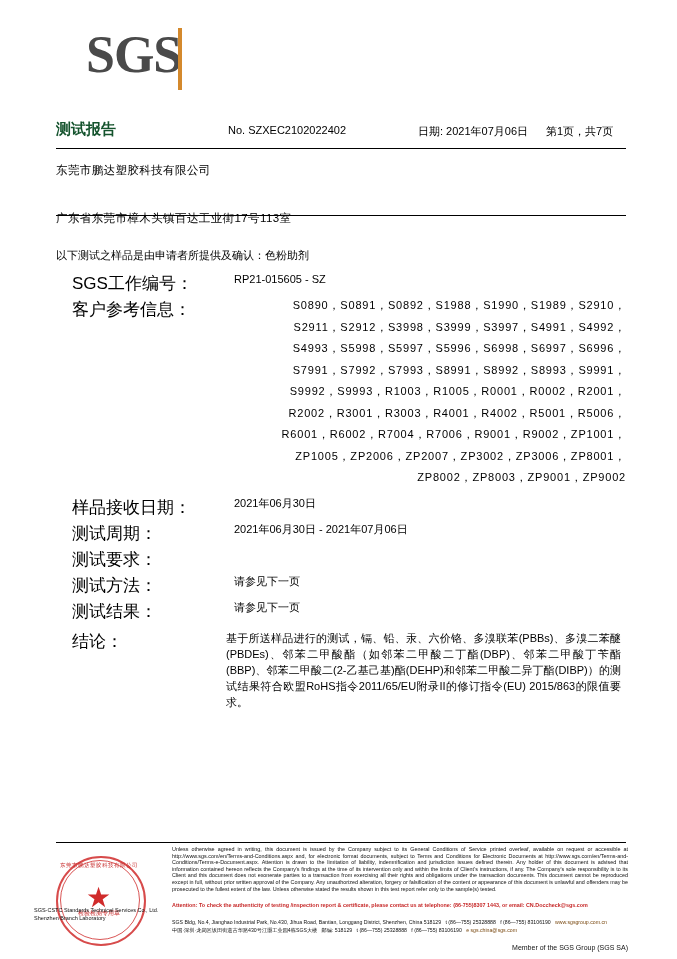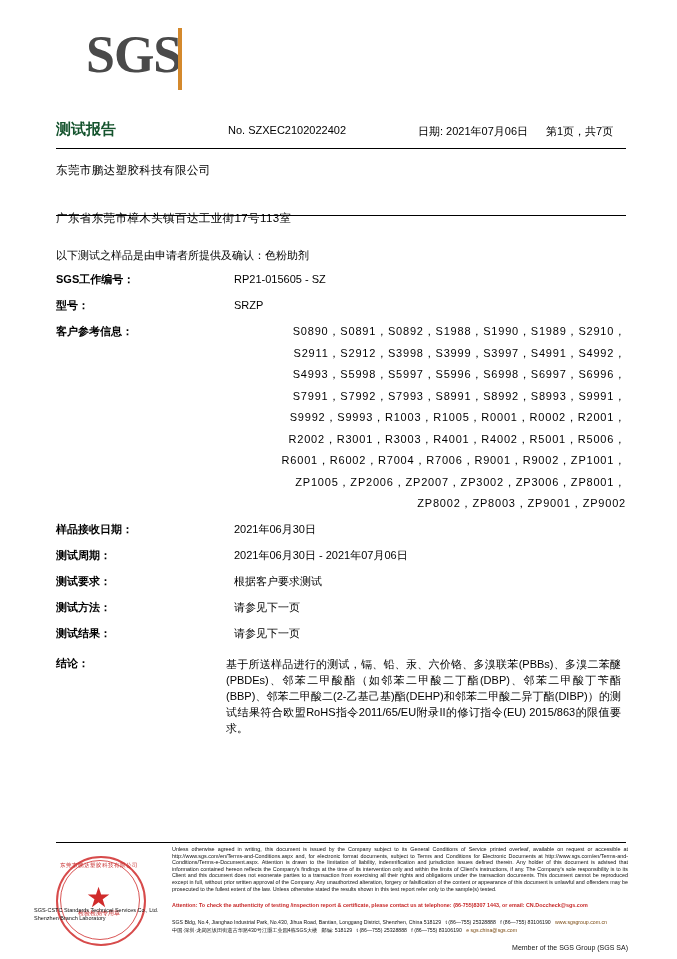--- a/index.html
+++ b/index.html
@@ -124,25 +124,24 @@
     top: 272px;
     width: 570px;
   }
   .field-row {
     position: relative;
     margin-bottom: 0;
     min-height: 20px;
   }
   .field-label {
     position: absolute;
-    left: 0;
+    left: 16px;
     top: 0;
     width: 160px;
-    font-size: 11px;
-    font-weight: bold;
+    font-size: 17px;
   }
   .field-value {
     position: absolute;
     left: 170px;
     top: 0;
     width: 400px;
     font-size: 11px;
     line-height: 15px;
     padding-left: 8px;
   }
@@ -310,24 +309,20 @@
 
   <div class="sample-stmt">以下测试之样品是由申请者所提供及确认：色粉助剂</div>
 
   <div class="fields">
 
     <div class="field-row" style="height:26px">
       <div class="field-label">SGS工作编号：</div>
       <div class="field-value">RP21-015605 - SZ</div>
     </div>
 
-    <div class="field-row" style="height:26px">
-      <div class="field-label">型号：</div>
-      <div class="field-value">SRZP</div>
-    </div>
 
     <div class="field-row" style="height:198px">
       <div class="field-label">客户参考信息：</div>
       <div class="ref-block">
         <div class="ref-line">S0890，S0891，S0892，S1988，S1990，S1989，S2910，</div>
         <div class="ref-line">S2911，S2912，S3998，S3999，S3997，S4991，S4992，</div>
         <div class="ref-line">S4993，S5998，S5997，S5996，S6998，S6997，S6996，</div>
         <div class="ref-line">S7991，S7992，S7993，S8991，S8992，S8993，S9991，</div>
         <div class="ref-line">S9992，S9993，R1003，R1005，R0001，R0002，R2001，</div>
         <div class="ref-line">R2002，R3001，R3003，R4001，R4002，R5001，R5006，</div>
@@ -342,21 +337,20 @@
       <div class="field-value">2021年06月30日</div>
     </div>
 
     <div class="field-row" style="height:26px">
       <div class="field-label">测试周期：</div>
       <div class="field-value">2021年06月30日 - 2021年07月06日</div>
     </div>
 
     <div class="field-row" style="height:26px">
       <div class="field-label">测试要求：</div>
-      <div class="field-value">根据客户要求测试</div>
     </div>
 
     <div class="field-row" style="height:26px">
       <div class="field-label">测试方法：</div>
       <div class="field-value">请参见下一页</div>
     </div>
 
     <div class="field-row" style="height:30px">
       <div class="field-label">测试结果：</div>
       <div class="field-value">请参见下一页</div>

